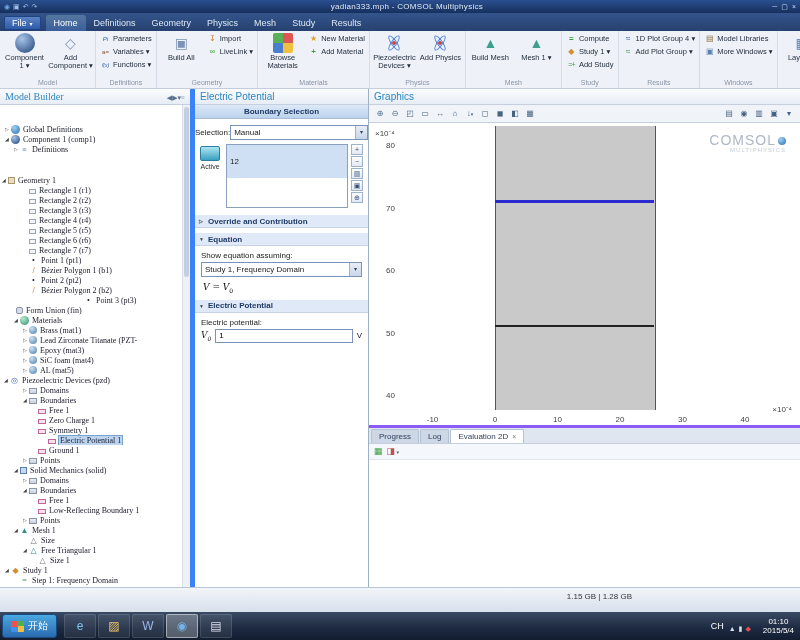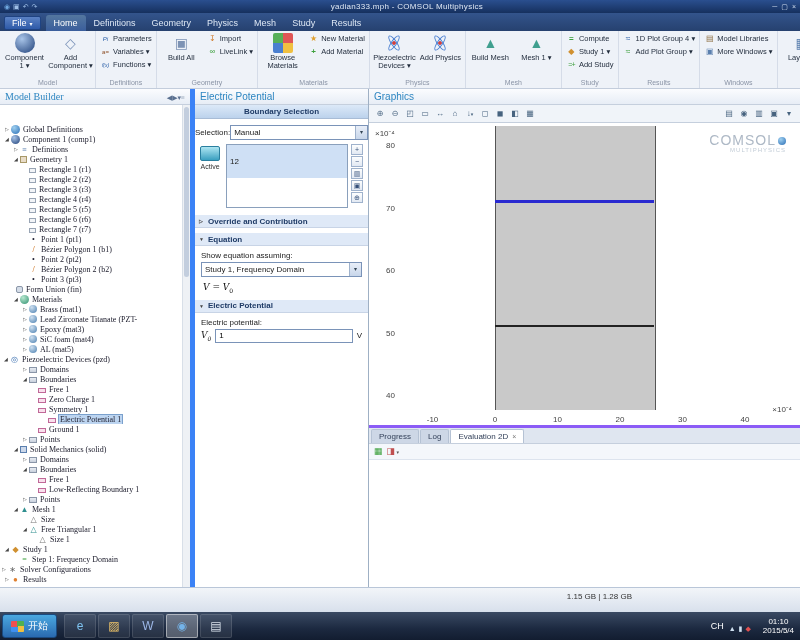--- a/index.html
+++ b/index.html
@@ -403,21 +403,21 @@
             <div class="trow" style="padding-left: 3px;">
               <span class="tarrow">◢</span>
               <span class="ti ti-component"></span>
               <span class="tlabel">Component 1 (comp1)</span>
             </div>
             <div class="trow" style="padding-left: 12px;">
               <span class="tarrow">▷</span>
               <span class="ti ti-definitions"></span>
               <span class="tlabel">Definitions</span>
             </div>
-            <div class="trow" style="padding-left: 12px;">
+            <div class="trow" style=" margin-top: 21px;">
               <span class="tarrow">◢</span>
               <span class="ti ti-geometry"></span>
               <span class="tlabel">Geometry 1</span>
             </div>
             <div class="trow" style="padding-left: 21px;">
               <span class="tarrow"></span>
               <span class="ti ti-rectangle"></span>
               <span class="tlabel">Rectangle 1 (r1)</span>
             </div>
             <div class="trow" style="padding-left: 21px;">
@@ -463,21 +463,21 @@
             <div class="trow" style="padding-left: 21px;">
               <span class="tarrow"></span>
               <span class="ti ti-point"></span>
               <span class="tlabel">Point 2 (pt2)</span>
             </div>
             <div class="trow" style="padding-left: 21px;">
               <span class="tarrow"></span>
               <span class="ti ti-bezier"></span>
               <span class="tlabel">Bézier Polygon 2 (b2)</span>
             </div>
-            <div class="trow" style="padding-left: 21px;">
+            <div class="trow" style="padding-left: 29px; margin-left: 47px;">
               <span class="tarrow"></span>
               <span class="ti ti-point"></span>
               <span class="tlabel">Point 3 (pt3)</span>
             </div>
             <div class="trow" style="padding-left: 8px;">
               <span class="tarrow"></span>
               <span class="ti ti-form-union"></span>
               <span class="tlabel">Form Union (fin)</span>
             </div>
             <div class="trow" style="padding-left: 12px;">

